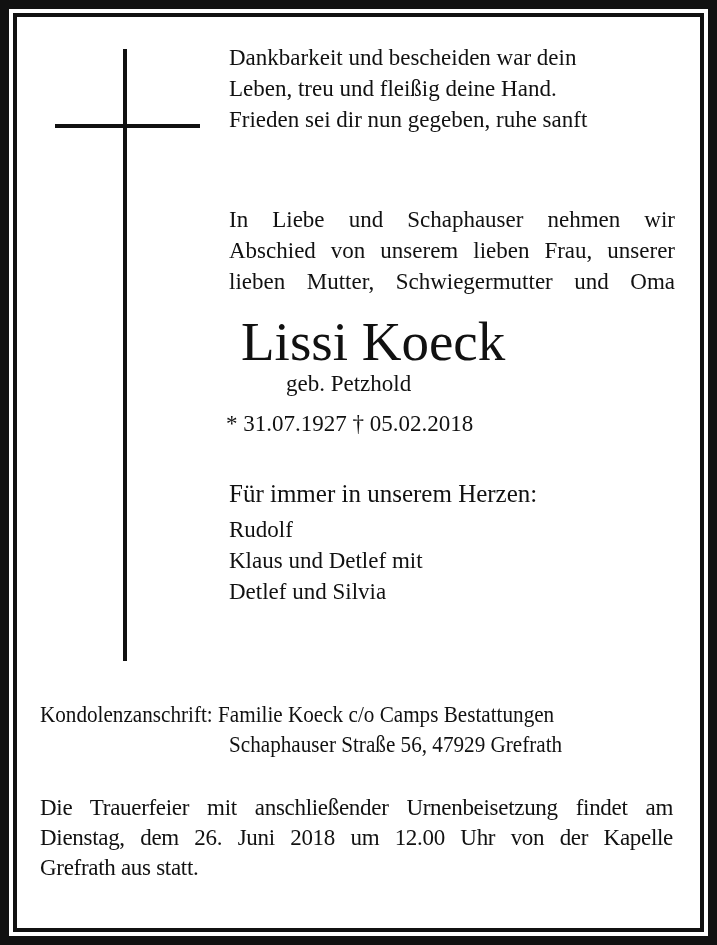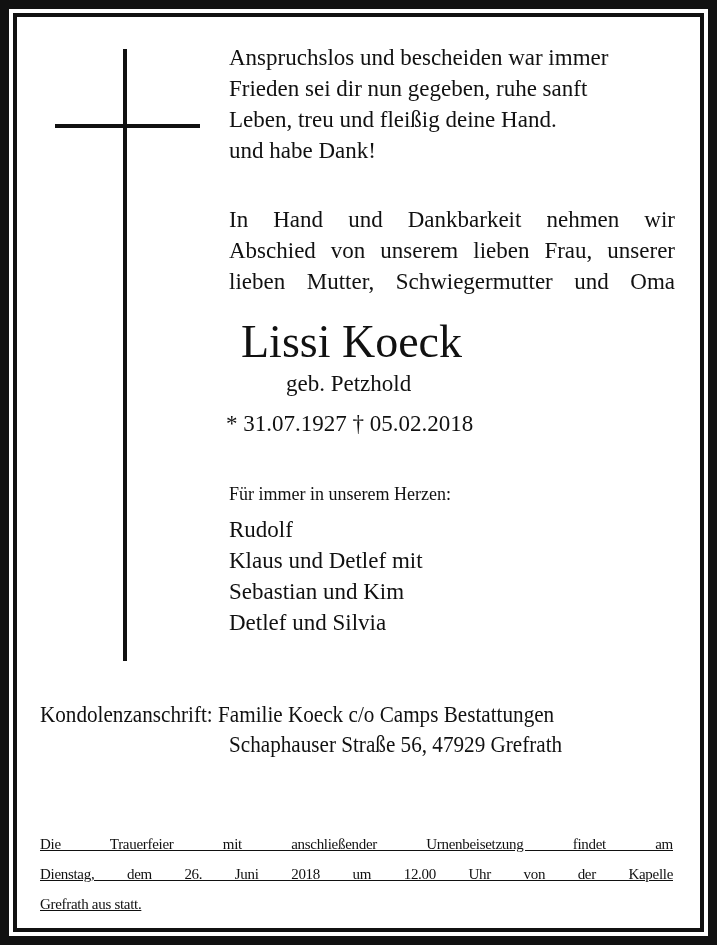--- a/index.html
+++ b/index.html
@@ -9,67 +9,65 @@
                  box-sizing: border-box; border: 9px solid #111111; border-right-width: 9px; }
   .inner-frame { position: absolute; left: 13px; top: 13px; width: 691px; height: 919px;
                  box-sizing: border-box; border: 4px solid #111111; }
   .cross-v { position: absolute; left: 123px; top: 49px; width: 4px; height: 612px; background: #111111; }
   .cross-h { position: absolute; left: 55px; top: 124px; width: 145px; height: 4px; background: #111111; }
   .t { position: absolute; white-space: nowrap; font-size: 23px; line-height: 31px; }
   .verse { left: 229px; top: 42px; }
   .verse div, .intro div, .family div { height: 31px; }
   .intro { left: 229px; top: 204px; width: 446px; }
   .intro .just { text-align: justify; text-align-last: justify; white-space: normal; }
-  .name { position: absolute; left: 241px; top: 316px; font-size: 46px; line-height: 52px; white-space: nowrap; }
+  .name { position: absolute; left: 241px; top: 316px; font-size: 55px; line-height: 52px; white-space: nowrap; }
   .maiden { position: absolute; left: 286px; top: 369px; font-size: 23px; line-height: 30px; white-space: nowrap; }
   .dates { position: absolute; left: 226px; top: 409px; font-size: 23px; line-height: 30px; white-space: nowrap; }
-  .heartline { position: absolute; left: 229px; top: 479px; font-size: 18px; line-height: 30px; white-space: nowrap; }
+  .heartline { position: absolute; left: 229px; top: 479px; font-size: 25px; line-height: 30px; white-space: nowrap; }
   .family { left: 229px; top: 514px; }
   .condolence { position: absolute; left: 40px; top: 700px; font-size: 23px; line-height: 30px; white-space: nowrap;
                 transform: scaleX(0.92); transform-origin: left top; }
   .condolence-addr { position: absolute; left: 229px; top: 730px; font-size: 23px; line-height: 30px; white-space: nowrap;
                      transform: scaleX(0.92); transform-origin: left top; }
-  .ceremony { position: absolute; left: 40px; top: 829px; width: 633px; font-size: 15px; line-height: 30px; text-decoration: underline; }
+  .ceremony { position: absolute; left: 40px; top: 793px; width: 633px; font-size: 23px; line-height: 30px; }
   .ceremony div { text-align: justify; text-align-last: justify; white-space: nowrap; height: 30px;
                   letter-spacing: -0.3px; }
   .ceremony div.last { text-align-last: left; }
 </style>
 </head>
 <body>
 
 <div class="outer-frame"></div>
 <div class="inner-frame"></div>
 
 <div>
   <div class="cross-v"></div>
   <div class="cross-h"></div>
 </div>
 
 <div class="t verse">
-  <div>Anspruchslos und bescheiden war immer</div>
+  <div>Dankbarkeit und bescheiden war dein</div>
+  <div>Leben, treu und fleißig deine Hand.</div>
   <div>Frieden sei dir nun gegeben, ruhe sanft</div>
-  <div>Leben, treu und fleißig deine Hand.</div>
-  <div>und habe Dank!</div>
 </div>
 
 <div class="t intro">
-  <div class="just">In Hand und Dankbarkeit nehmen wir</div>
+  <div class="just">In Liebe und Schaphauser nehmen wir</div>
   <div class="just">Abschied von unserem lieben Frau, unserer</div>
   <div class="just">lieben Mutter, Schwiegermutter und Oma</div>
 </div>
 
 <div class="name">Lissi Koeck</div>
 <div class="maiden">geb. Petzhold</div>
 <div class="dates">* 31.07.1927  † 05.02.2018</div>
 
 <div class="heartline">Für immer in unserem Herzen:</div>
 <div class="t family">
   <div>Rudolf</div>
   <div>Klaus und Detlef mit</div>
-  <div>Sebastian und Kim</div>
   <div>Detlef und Silvia</div>
 </div>
 
 <div class="condolence">Kondolenzanschrift: Familie Koeck c/o Camps Bestattungen</div>
 <div class="condolence-addr">Schaphauser Straße 56, 47929 Grefrath</div>
 
 <div class="ceremony">
   <div>Die Trauerfeier mit anschließender Urnenbeisetzung findet am</div>
   <div>Dienstag, dem 26. Juni 2018 um 12.00 Uhr von der Kapelle</div>
   <div class="last">Grefrath aus statt.</div>

